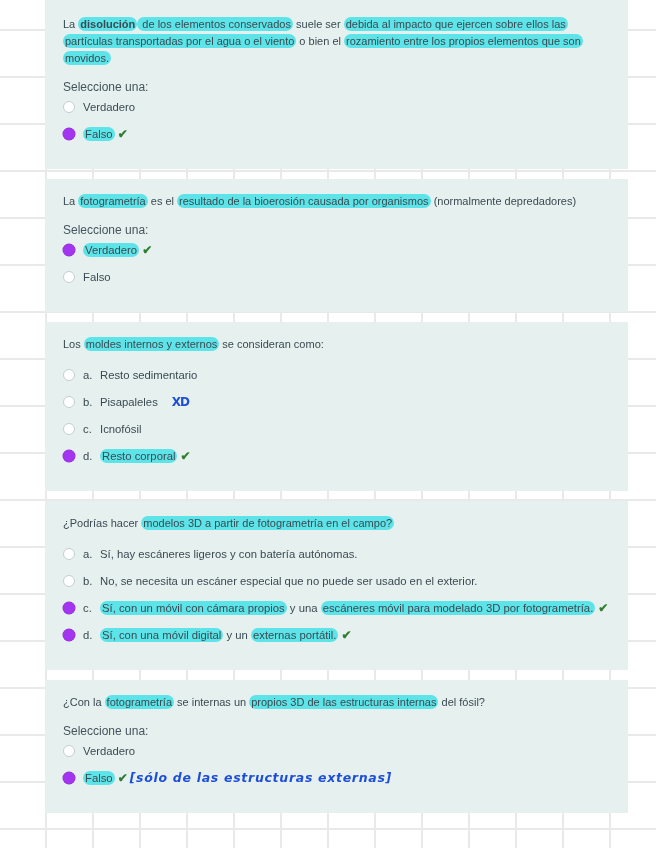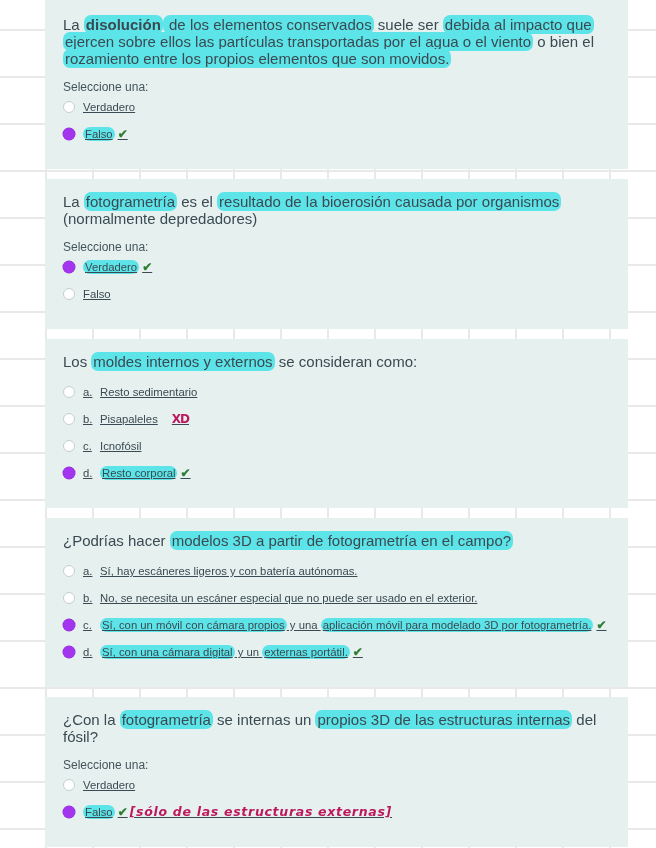--- a/index.html
+++ b/index.html
@@ -30,21 +30,21 @@
   }
 
   .question-card {
     background: #e6f0ef;
     padding: 14px 18px 16px 18px;
     margin-bottom: 10px;
   }
   .question-card.first { padding-top: 16px; }
 
   .qtext {
-    font-size: 15px;
+    font-size: 11px;
     line-height: 17px;
     color: #3a4a52;
     margin-bottom: 4px;
   }
 
   .select-label {
     font-size: 12px;
     color: #44545c;
     margin-top: 13px;
     margin-bottom: 5px;
@@ -55,21 +55,21 @@
 
   .option {
     display: flex;
     align-items: flex-start;
     font-size: 11.3px;
     line-height: 16px;
     color: #3a4a52;
     margin-bottom: 4px;
     min-height: 19px;
   }
-  .options .option { margin-bottom: 8px; text-decoration: underline; }
+  .options .option { margin-bottom: 8px; }
 
   
   .radio {
     flex: 0 0 auto;
     width: 12px;
     height: 12px;
     border-radius: 50%;
     background: #ffffff;
     border: 1px solid #c4cfd2;
     margin-top: 2px;
@@ -107,21 +107,21 @@
     margin-left: 3px;
     letter-spacing: 0;
   }
 
   
   .handwritten {
     font-family: "DejaVu Sans", sans-serif;
     font-weight: bold;
     font-style: italic;
     font-size: 12.5px;
-    color: #be185d;
+    color: #1d4ed8;
     letter-spacing: 0.7px;
     margin-left: 2px;
     white-space: nowrap;
   }
   .handwritten.xd {
     font-style: normal;
     letter-spacing: -1px;
     font-size: 12px;
     margin-left: 14px;
   }
@@ -192,26 +192,26 @@
           <span class="opt-body"><span>Sí, hay escáneres ligeros y con batería autónomas.</span></span>
         </div>
         <div class="option">
           <span class="radio"></span>
           <span class="opt-letter">b.</span>
           <span class="opt-body"><span>No, se necesita un escáner especial que no puede ser usado en el exterior.</span></span>
         </div>
         <div class="option">
           <span class="radio checked"></span>
           <span class="opt-letter">c.</span>
-          <span class="opt-body"><span class="hl">Sí, con un móvil con cámara propios</span><span> y una </span><span class="hl">aplicación móvil para modelado 3D por fotogrametría.</span><span class="tick">✔</span></span>
+          <span class="opt-body"><span class="hl">Sí, con un móvil con cámara propios</span><span> y una </span><span class="hl">escáneres móvil para modelado 3D por fotogrametría.</span><span class="tick">✔</span></span>
         </div>
         <div class="option">
           <span class="radio checked"></span>
           <span class="opt-letter">d.</span>
-          <span class="opt-body"><span class="hl">Sí, con una cámara digital</span><span> y un </span><span class="hl">externas portátil.</span><span class="tick">✔</span></span>
+          <span class="opt-body"><span class="hl">Sí, con una móvil digital</span><span> y un </span><span class="hl">externas portátil.</span><span class="tick">✔</span></span>
         </div>
       </div>
     </div>
     <div class="question-card">
       <div class="qtext"><span>¿Con la </span><span class="hl">fotogrametría</span><span> se internas un </span><span class="hl">propios 3D de las estructuras internas</span><span> del fósil?</span></div>
       <div class="select-label">Seleccione una:</div>
       <div class="options tight">
         <div class="option">
           <span class="radio"></span>
           <span class="opt-body"><span>Verdadero</span></span>

